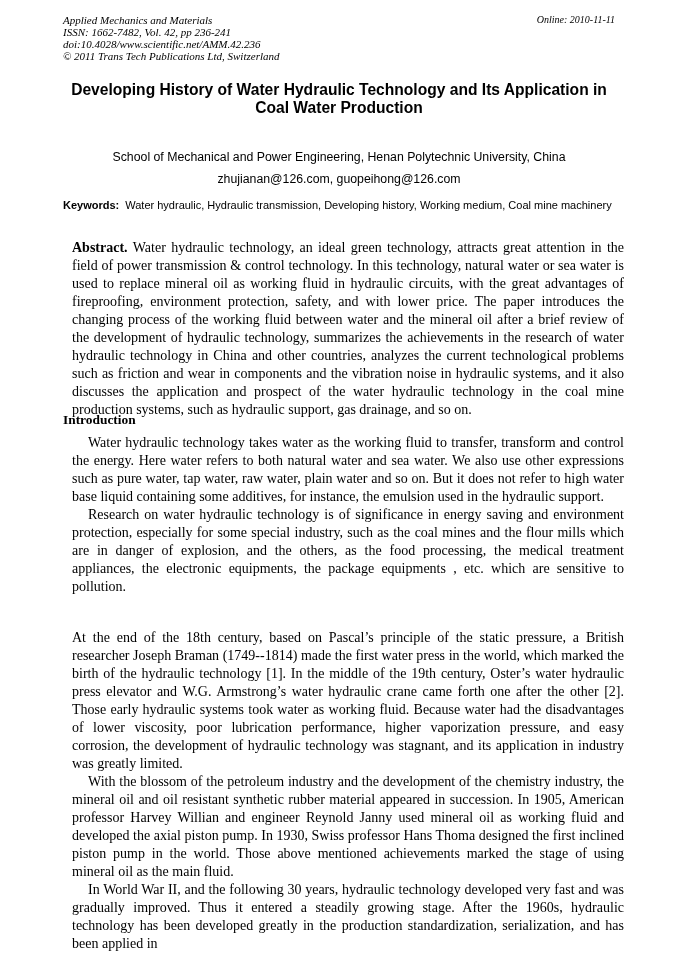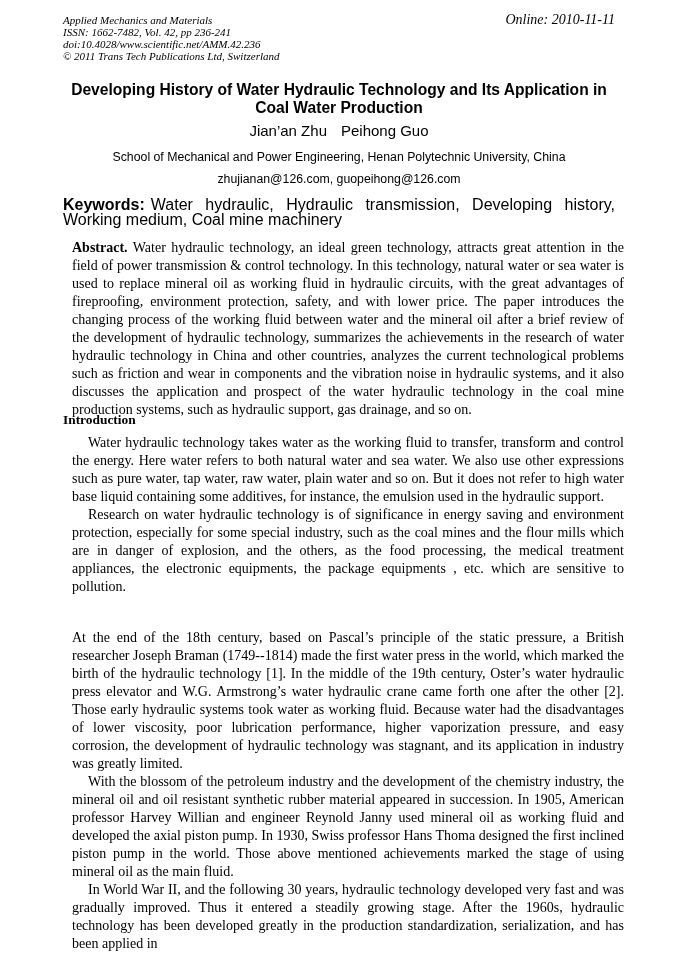--- a/index.html
+++ b/index.html
@@ -1,26 +1,26 @@
 <!DOCTYPE html>
 <html><head>
   <meta charset="utf-8">
   <style>
     html, body { margin:0; padding:0; background:#ffffff; }
     body { width:678px; height:959px; position:relative; overflow:hidden; color:#000; }
     .page { position:absolute; left:0; top:0; width:678px; height:959px; }
     .hdr { position:absolute; left:63px; top:14px; font-family:"Liberation Serif", serif; font-style:italic; font-size:11px; line-height:12px; }
     .hdr div { white-space:nowrap; }
-    .online { position:absolute; right:63px; top:14px; font-family:"Liberation Serif", serif; font-style:italic; font-size:14px; line-height:12px;text-align:right; }
+    .online { position:absolute; right:63px; top:14px; font-family:"Liberation Serif", serif; font-style:italic; font-size:10px; line-height:12px;text-align:right; }
     .title { position:absolute; left:55px; width:568px; top:81px; text-align:center; font-family:"Liberation Sans", sans-serif; font-weight:bold; font-size:15.6px; line-height:18px; }
     .authors { position:absolute; left:55px; width:568px; top:122px; text-align:center; font-family:"Liberation Sans", sans-serif; font-size:15px; line-height:18px; }
     .authors span + span { margin-left:14px; }
     .affil { position:absolute; left:55px; width:568px; top:150px; text-align:center; font-family:"Liberation Sans", sans-serif; font-size:12.3px; line-height:14px; }
     .email { position:absolute; left:55px; width:568px; top:172px; text-align:center; font-family:"Liberation Sans", sans-serif; font-size:12.3px; line-height:14px; }
-    .keywords { position:absolute; left:63px; width:552px; top:198px; font-family:"Liberation Sans", sans-serif; font-size:16px; line-height:14.5px; text-align:justify; }
+    .keywords { position:absolute; left:63px; width:552px; top:198px; font-family:"Liberation Sans", sans-serif; font-size:11px; line-height:14.5px; text-align:justify; }
     .keywords b { font-weight:bold; margin-right:6px; }
     .body { position:absolute; left:72px; width:552px; font-family:"Liberation Serif", serif; font-size:14px; line-height:18px; text-align:justify; }
     .body p { margin:0; }
     .body p.indent { text-indent:16px; }
     .abstract { top:239px; }
     .sec1-h { position:absolute; left:63px; top:412px; font-family:"Liberation Serif", serif; font-weight:bold; font-size:13.4px; line-height:15px; }
     .sec1 { top:434px; }
     .sec2-h { position:absolute; left:63px; top:607px; font-family:"Liberation Serif", serif; font-weight:bold; font-size:13.4px; line-height:15px; }
     .sec2 { top:629px; }
   </style>
@@ -32,23 +32,20 @@
   <div class="hdr">
     <div>Applied Mechanics and Materials</div>
     <div>ISSN: 1662-7482, Vol. 42, pp 236-241</div>
     <div>doi:10.4028/www.scientific.net/AMM.42.236</div>
     <div>© 2011 Trans Tech Publications Ltd, Switzerland</div>
   </div>
   <div class="online">Online: 2010-11-11</div>
 
   <div class="title">Developing History of Water Hydraulic Technology and Its Application in Coal Water Production</div>
 
-  <div class="authors">
-    <span>Jian’an Zhu</span><span>Peihong Guo</span>
-  </div>
 
   <div class="affil">School of Mechanical and Power Engineering, Henan Polytechnic University, China</div>
   <div class="email">zhujianan@126.com, guopeihong@126.com</div>
 
   <div class="keywords">
     <b>Keywords:</b><span>Water hydraulic, Hydraulic transmission, Developing history, Working medium, Coal mine machinery</span>
   </div>
 
   <div class="body abstract">
     <p><b>Abstract.</b> <span>Water hydraulic technology, an ideal green technology, attracts great attention in the field of power transmission &amp; control technology. In this technology, natural water or sea water is used to replace mineral oil as working fluid in hydraulic circuits, with the great advantages of fireproofing, environment protection, safety, and with lower price. The paper introduces the changing process of the working fluid between water and the mineral oil after a brief review of the development of hydraulic technology, summarizes the achievements in the research of water hydraulic technology in China and other countries, analyzes the current technological problems such as friction and wear in components and the vibration noise in hydraulic systems, and it also discusses the application and prospect of the water hydraulic technology in the coal mine production systems, such as hydraulic support, gas drainage, and so on.</span></p>

